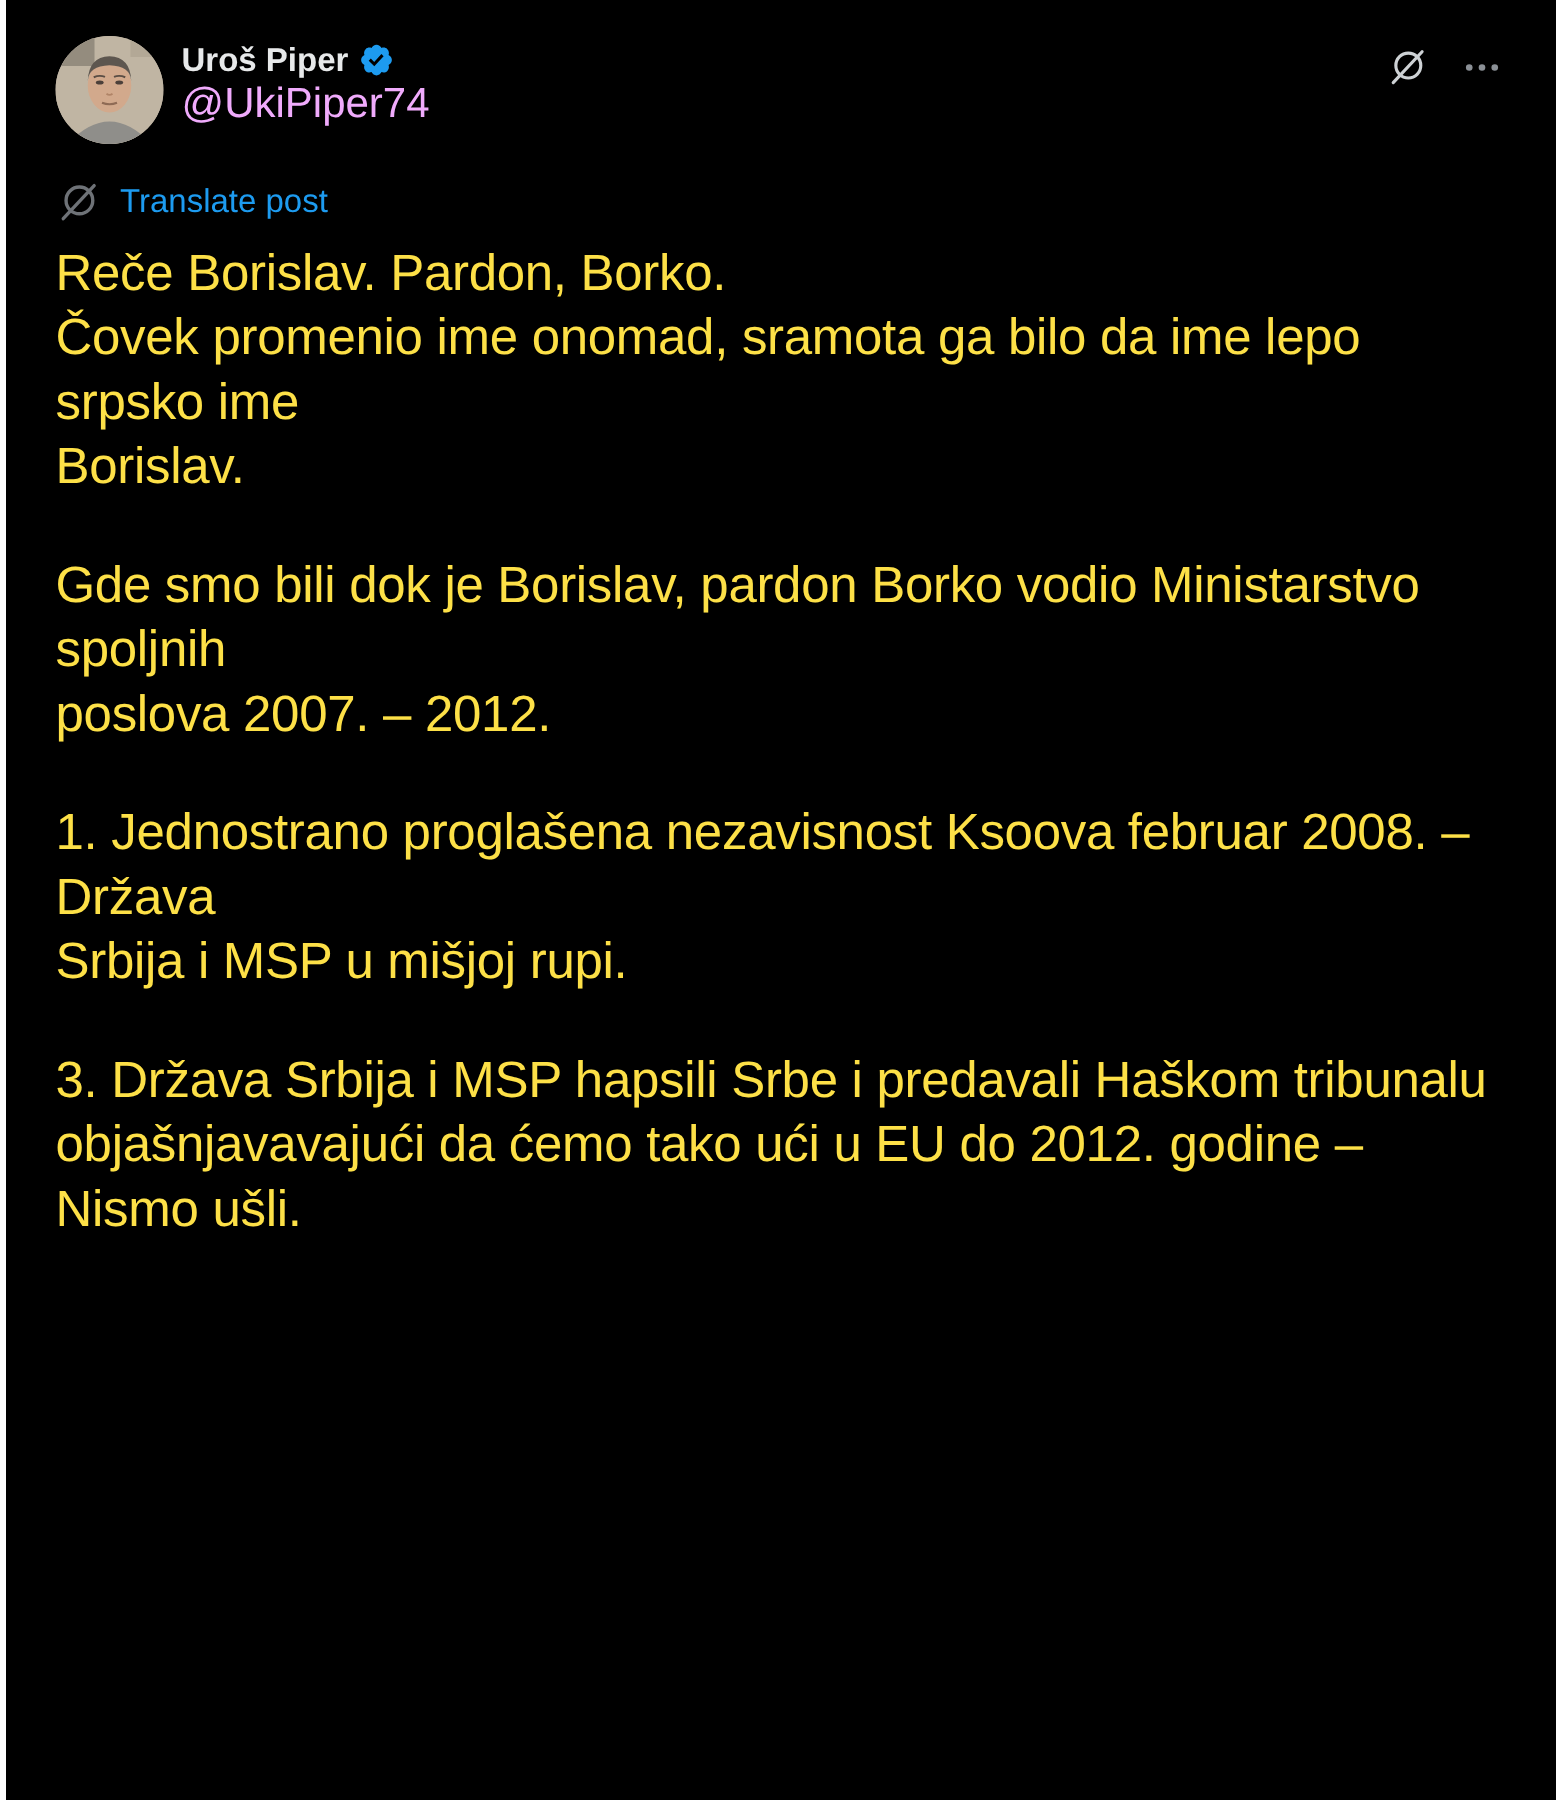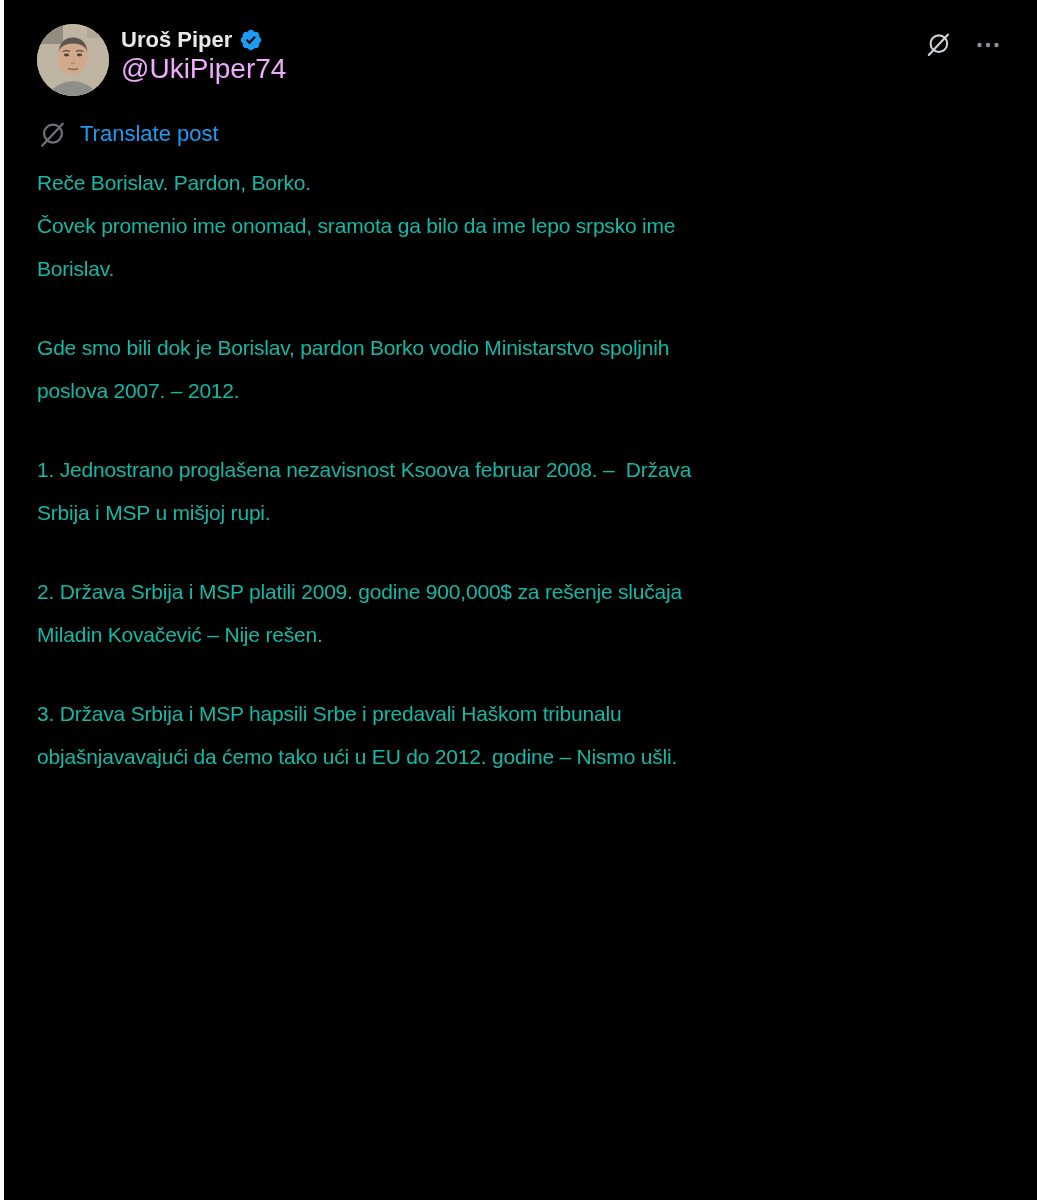--- a/index.html
+++ b/index.html
@@ -85,24 +85,24 @@
   }
   .translate-icon { width: 30px; height: 30px; display: flex; }
   .translate-label {
     color: #1d9bf0;
     font-size: 22px;
     line-height: 28px;
   }
   
   .post-text {
     margin: 11px 33px 0 33px;
-    font-size: 21px;
+    font-size: 34px;
     line-height: 43px;
     letter-spacing: -0.2px;
-    color: #14b8a6;
+    color: #fde047;
   }
   .paragraph {
     white-space: pre-wrap;
     margin: 0 0 36px 0;
   }
   .paragraph:last-child { margin-bottom: 0; }
 </style>
 </head>
 <body>
 
@@ -164,19 +164,17 @@
   </div>
 
   <div class="post-text">
       <div class="paragraph">Reče Borislav. Pardon, Borko.
 Čovek promenio ime onomad, sramota ga bilo da ime lepo srpsko ime
 Borislav.</div>
       <div class="paragraph">Gde smo bili dok je Borislav, pardon Borko vodio Ministarstvo spoljnih
 poslova 2007. – 2012.</div>
       <div class="paragraph">1. Jednostrano proglašena nezavisnost Ksoova februar 2008. –  Država
 Srbija i MSP u mišjoj rupi.</div>
-      <div class="paragraph">2. Država Srbija i MSP platili 2009. godine 900,000$ za rešenje slučaja
-Miladin Kovačević – Nije rešen.</div>
       <div class="paragraph">3. Država Srbija i MSP hapsili Srbe i predavali Haškom tribunalu
 objašnjavavajući da ćemo tako ući u EU do 2012. godine – Nismo ušli.</div>
     </div>
 
 </div>
 
 </body></html>

